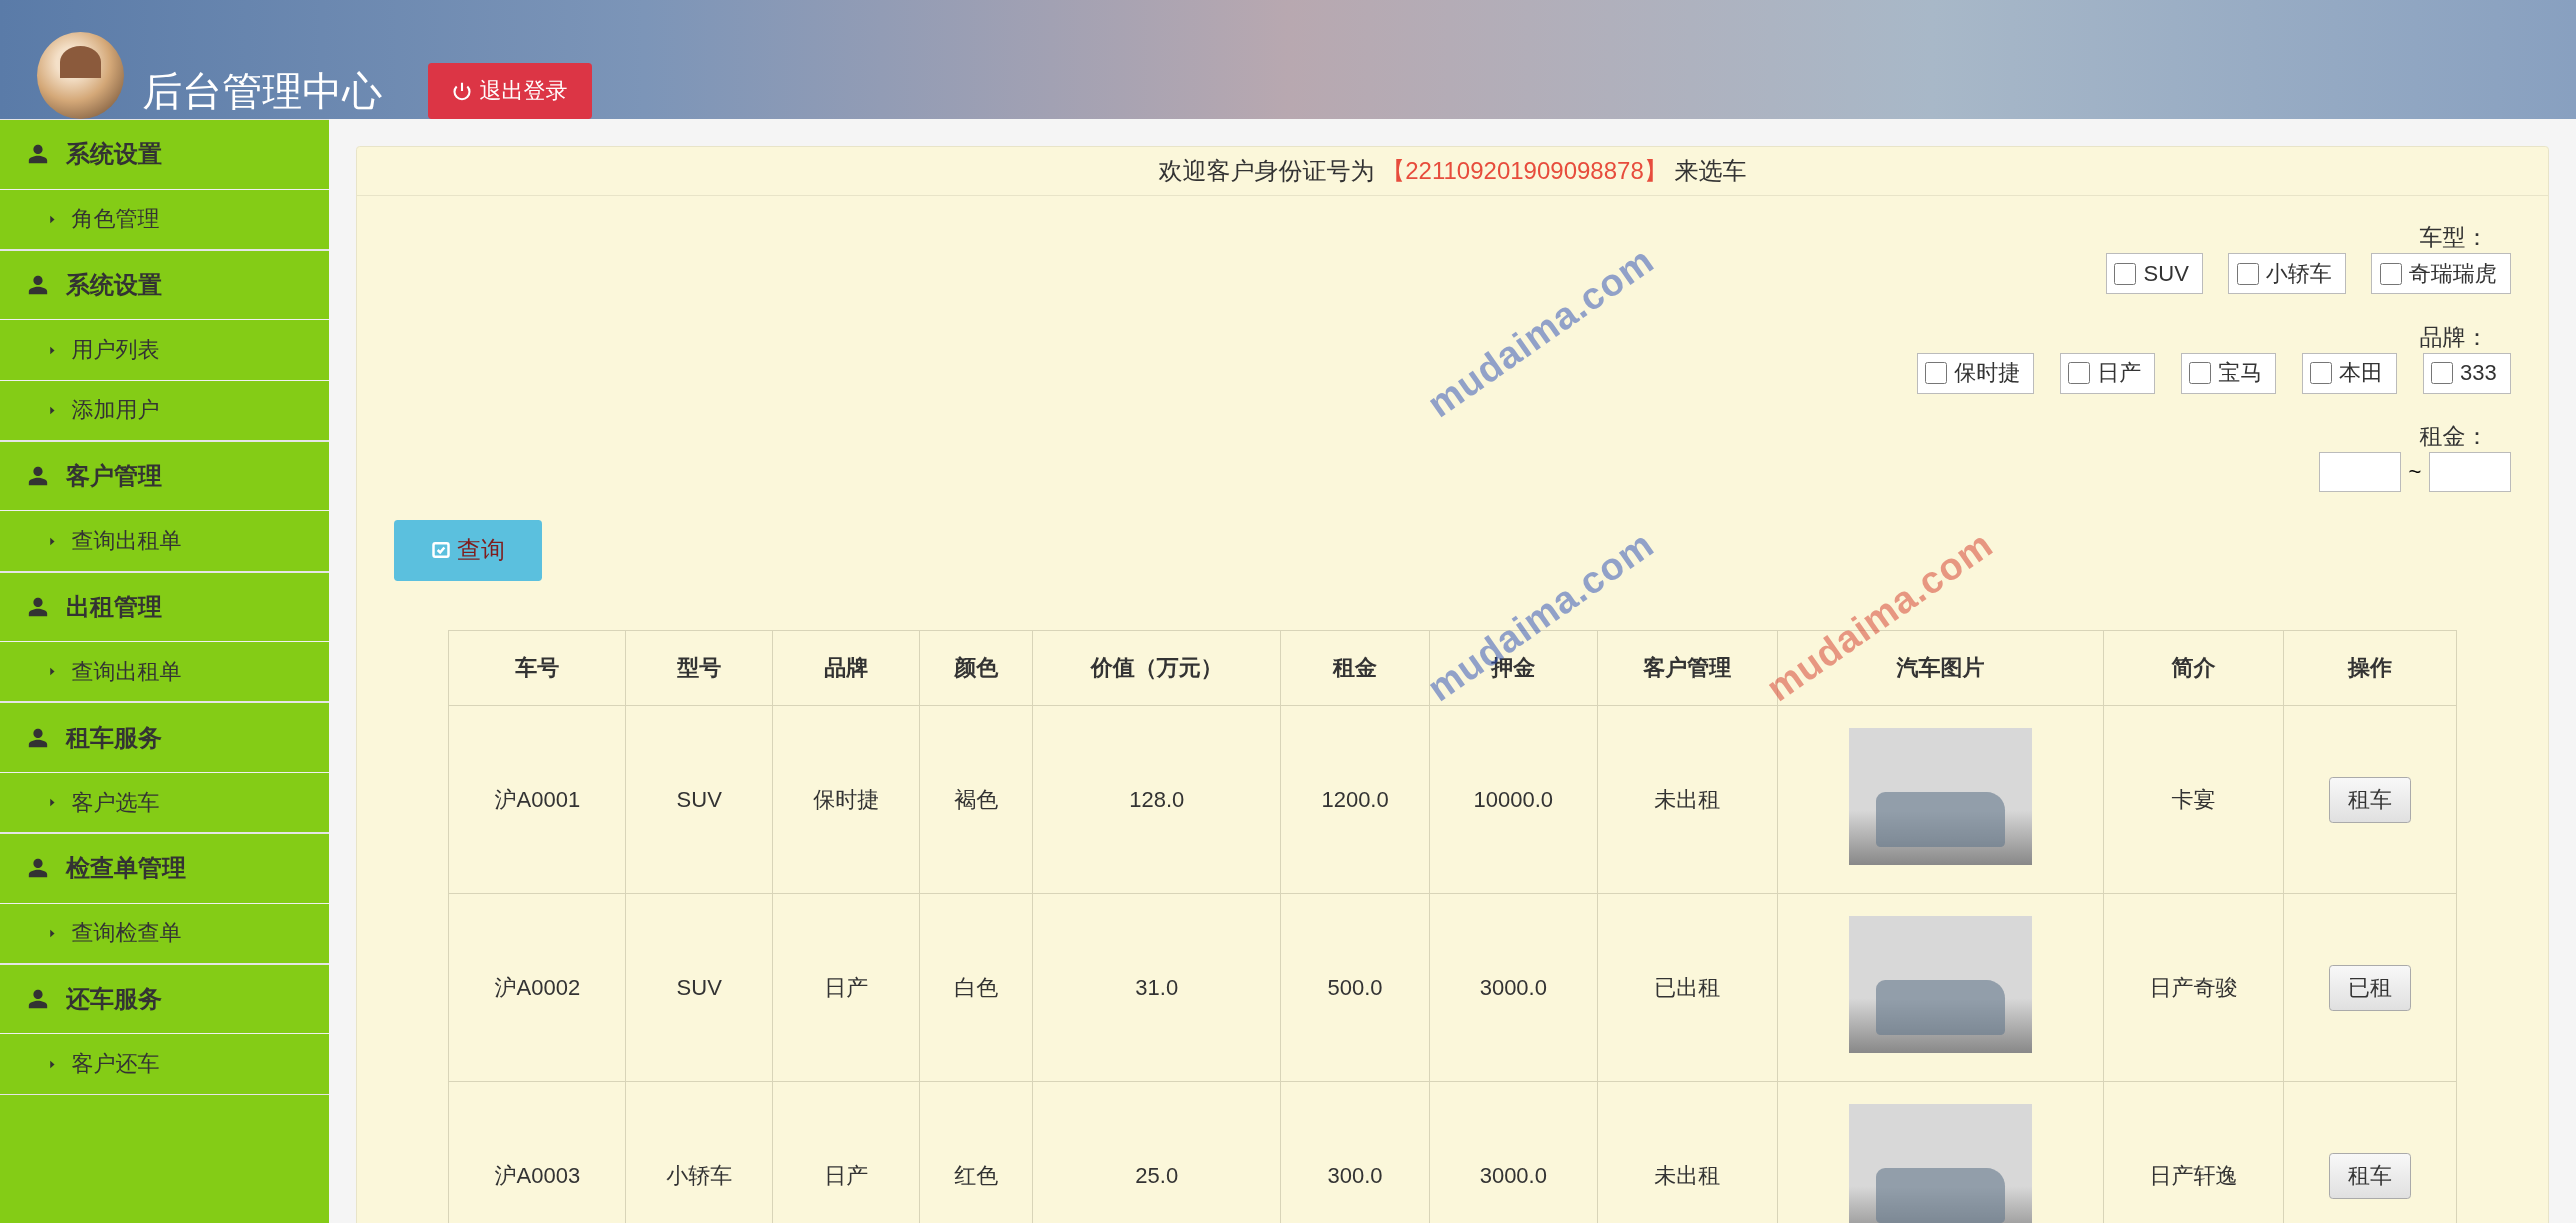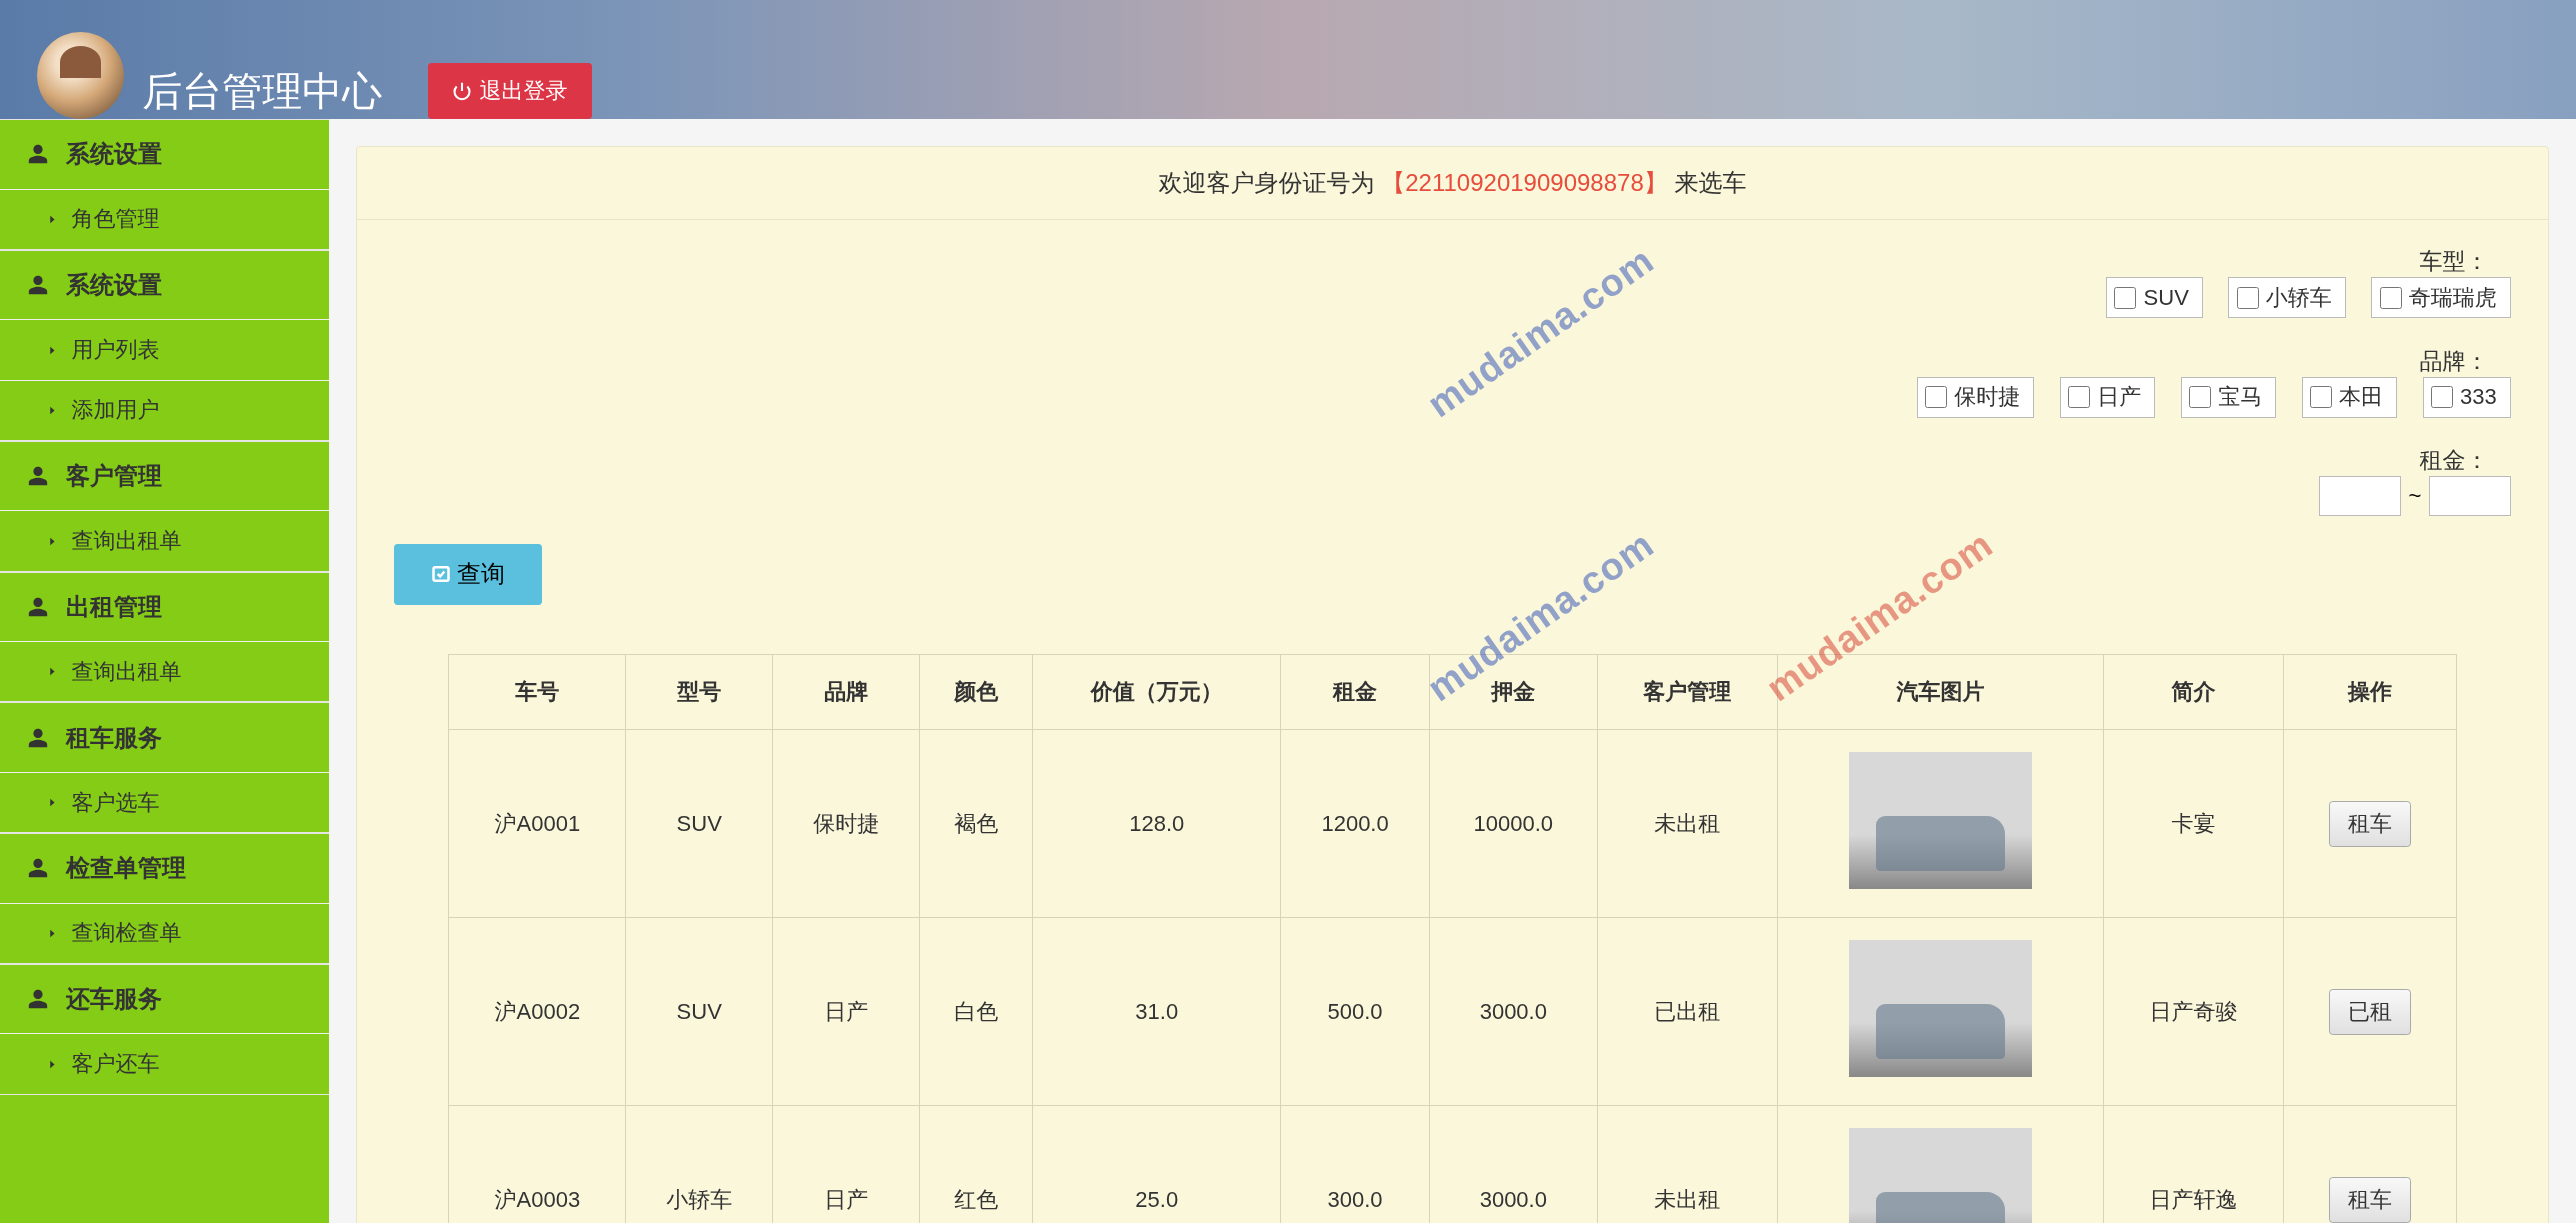--- a/index.html
+++ b/index.html
@@ -124,21 +124,21 @@
     }
 
     .panel {
       background: #fbf7da;
       border: 0.9px solid #e8e4c8;
       border-radius: 3.7px;
       overflow: hidden;
     }
     .panel-header {
       text-align: center;
-      padding: 20px;
+      padding: 8px;
       font-size: 24px;
       border-bottom: 0.9px solid #e8e4c8;
       color: #333;
     }
     .id-number {
       color: #e74c3c;
     }
 
     .filter-section {
       padding: 25.6px 37px;
@@ -187,21 +187,21 @@
       height: 40px;
       border: 0.9px solid #bbb;
       padding: 3.7px 7.3px;
       font-size: 20px;
     }
     .price-sep {
       font-size: 22px;
     }
     .search-btn {
       background: #5bc0de;
-      color: #000000;
+      color: #7f1d1d;
       border: none;
       padding: 14.6px 37px;
       font-size: 24px;
       border-radius: 3.7px;
       cursor: pointer;
       display: flex;
       align-items: center;
       gap: 5.5px;
     }
     .search-btn svg {

